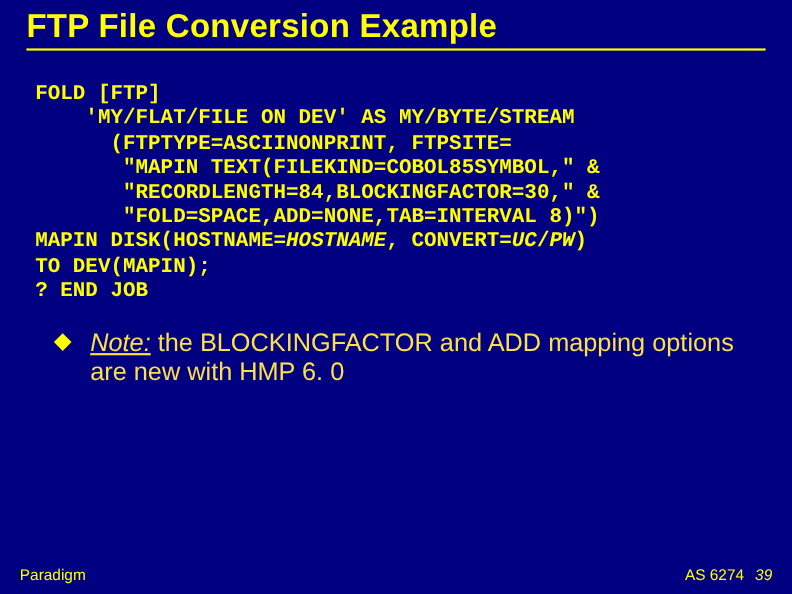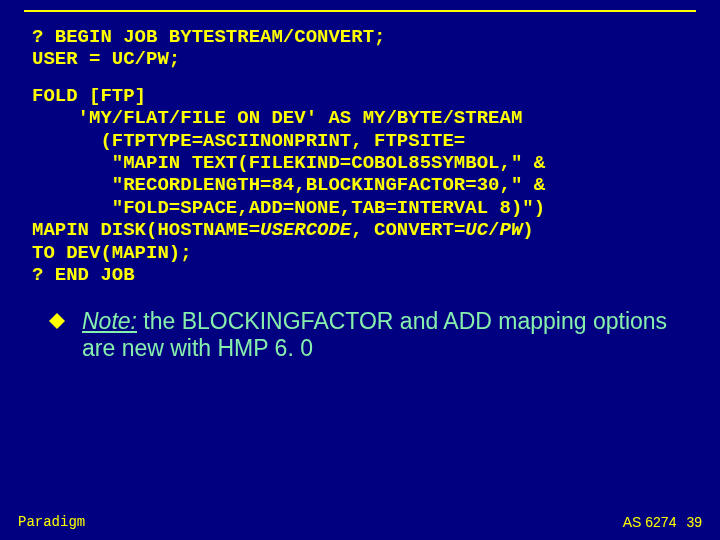--- a/index.html
+++ b/index.html
@@ -46,58 +46,56 @@
     padding-right: 12px;
   }
   .bullet {
     flex: 0 0 auto;
     margin-top: 4px;
   }
   .bullet svg { display: block; }
   .note-text {
     font-size: 23px;
     line-height: 1.15;
-    color: #86efac;
+    color: #fde047;
   }
   .note-text .u { text-decoration: underline; font-style: italic; }
   .footer-left {
     position: absolute;
     left: 18px;
     bottom: 10px;
     font-size: 14px;
     color: #ffff00;
-    font-family: Liberation Mono, monospace;
   }
   .footer-right {
     position: absolute;
     right: 18px;
     bottom: 10px;
     font-size: 14px;
     color: #ffff00;
   }
-  .footer-right .pg { margin-left: 10px; }
+  .footer-right .pg { margin-left: 10px; font-style: italic; }
 </style>
 </head>
 <body>
 
 <div class="slide">
+  <div class="title">FTP File Conversion Example</div>
   <hr class="rule">
 
-  <div class="code"><span>? BEGIN JOB BYTESTREAM/CONVERT;</span>
-<span>USER = UC/PW;</span></div>
 
   <div class="spacer"></div>
 
   <div class="code"><span>FOLD [FTP]</span>
 <span>    'MY/FLAT/FILE ON DEV' AS MY/BYTE/STREAM</span>
 <span>      (FTPTYPE=ASCIINONPRINT, FTPSITE=</span>
 <span>       "MAPIN TEXT(FILEKIND=COBOL85SYMBOL," &amp;</span>
 <span>       "RECORDLENGTH=84,BLOCKINGFACTOR=30," &amp;</span>
 <span>       "FOLD=SPACE,ADD=NONE,TAB=INTERVAL 8)")</span>
-<span><span>MAPIN DISK(HOSTNAME=</span><span class="it">USERCODE</span><span>, CONVERT=</span><span class="it">UC</span><span>/</span><span class="it">PW</span><span>)</span></span>
+<span><span>MAPIN DISK(HOSTNAME=</span><span class="it">HOSTNAME</span><span>, CONVERT=</span><span class="it">UC</span><span>/</span><span class="it">PW</span><span>)</span></span>
 <span>TO DEV(MAPIN);</span>
 <span>? END JOB</span></div>
 
   <div class="note-row">
     <span class="bullet">
       <svg width="18" height="18" viewBox="0 0 18 18">
         <polygon points="9,1 17,9 9,17 1,9" fill="#ffff00"></polygon>
       </svg>
     </span>
     <div class="note-text">

